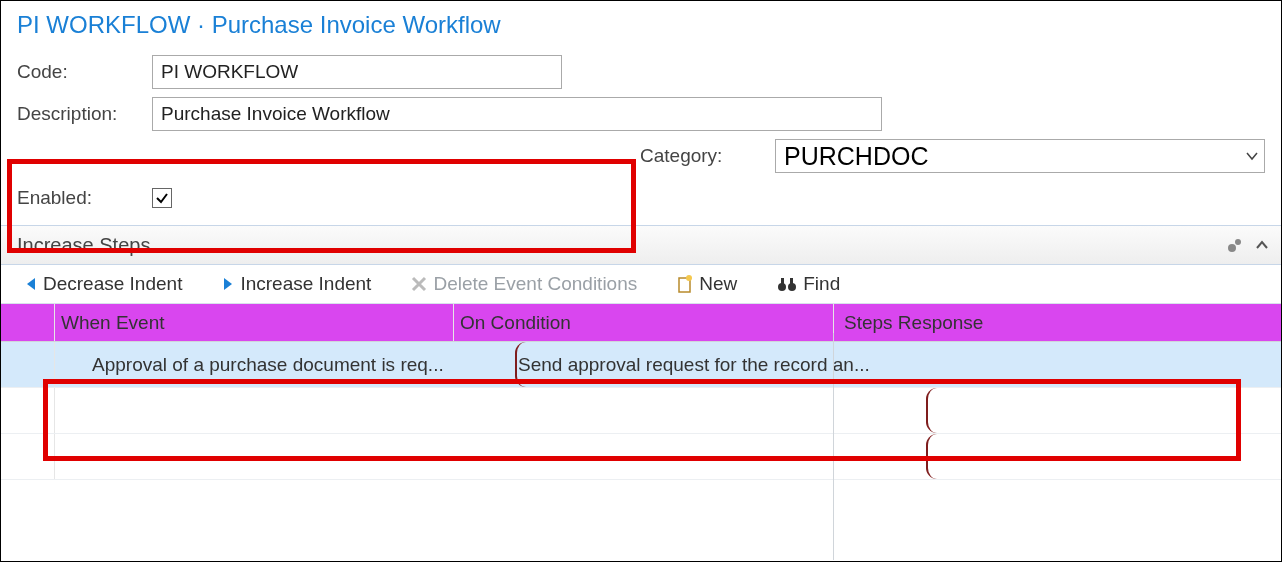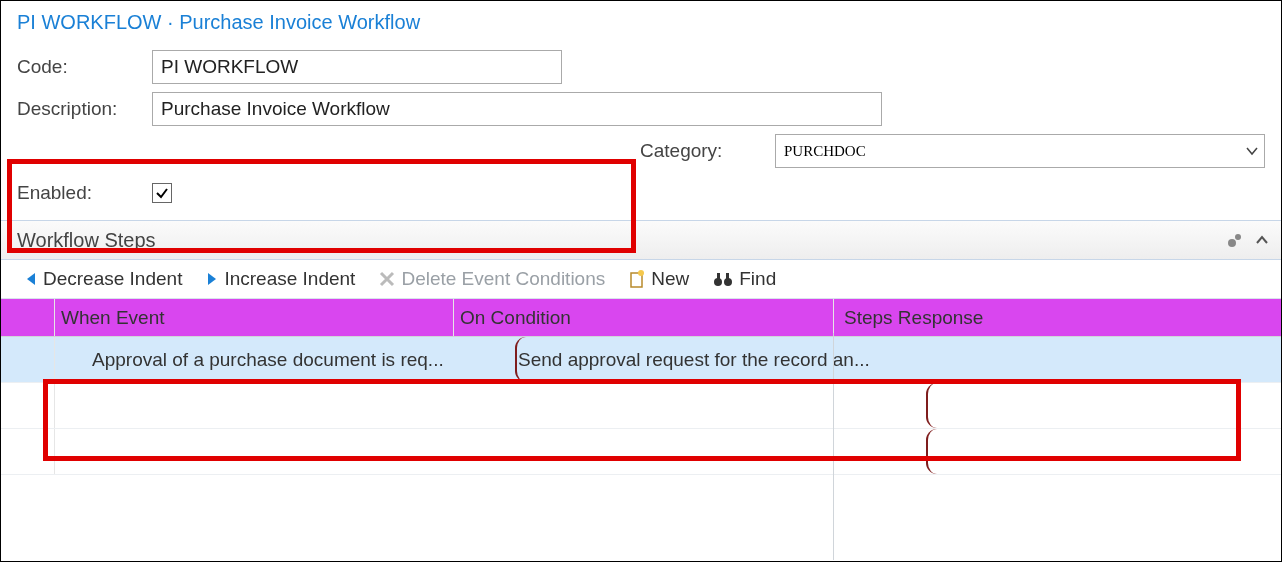--- a/index.html
+++ b/index.html
@@ -13,21 +13,21 @@
   }
   .page {
     width: 1282px;
     height: 562px;
     border: 1px solid #000;
     position: relative;
     padding: 8px 0 0 0;
     overflow: hidden;
   }
   .title {
-    font-size: 20px;
+    font-size: 24px;
     color: #1a80d6;
     font-weight: 400;
     padding: 2px 16px 12px 16px;
   }
   .form-area {
     padding: 0 16px;
   }
   .form-row {
     display: flex;
     align-items: center;
@@ -56,22 +56,22 @@
     border: 1px solid #aaa;
     display: flex;
     align-items: center;
   }
   .select-wrap input {
     border: none;
     outline: none;
     width: 100%;
     height: 100%;
     padding: 0 8px;
-    font-size: 15px;
-    font-family: Liberation Serif, serif;
+    font-size: 25px;
+    font-family: Liberation Sans, sans-serif;
   }
   .select-caret {
     position: absolute;
     right: 0;
     top: 0;
     bottom: 0;
     width: 24px;
     display: flex;
     align-items: center;
     justify-content: center;
@@ -125,21 +125,21 @@
     right: 12px;
     top: 0;
     bottom: 0;
     display: flex;
     align-items: center;
     gap: 10px;
   }
   .toolbar {
     display: flex;
     align-items: flex-end;
-    gap: 24px;
+    gap: 40px;
     padding: 8px 24px;
     border-bottom: 1px solid #d9e2ec;
     font-size: 19px;
     color: #333;
     background: #fff;
   }
   .toolbar-item {
     display: flex;
     align-items: center;
     gap: 6px;
@@ -261,21 +261,21 @@
         <svg width="14" height="14" viewBox="0 0 14 14">
             <path d="M2 7 L6 11 L12 3" fill="none" stroke="#000" stroke-width="2"></path>
           </svg>
       </div>
     </div>
 
   </div>
 
   <div class="steps-section">
     <div class="steps-header">
-      <span>Workflow Steps</span>
+      <span>Increase Steps</span>
       <div class="steps-header-actions">
         <span class="icon">
           <svg width="20" height="20" viewBox="0 0 20 20">
               <g fill="#888">
                 <circle cx="7" cy="13" r="4"></circle>
                 <circle cx="13" cy="7" r="3"></circle>
               </g>
             </svg>
         </span>
         <span class="icon">

